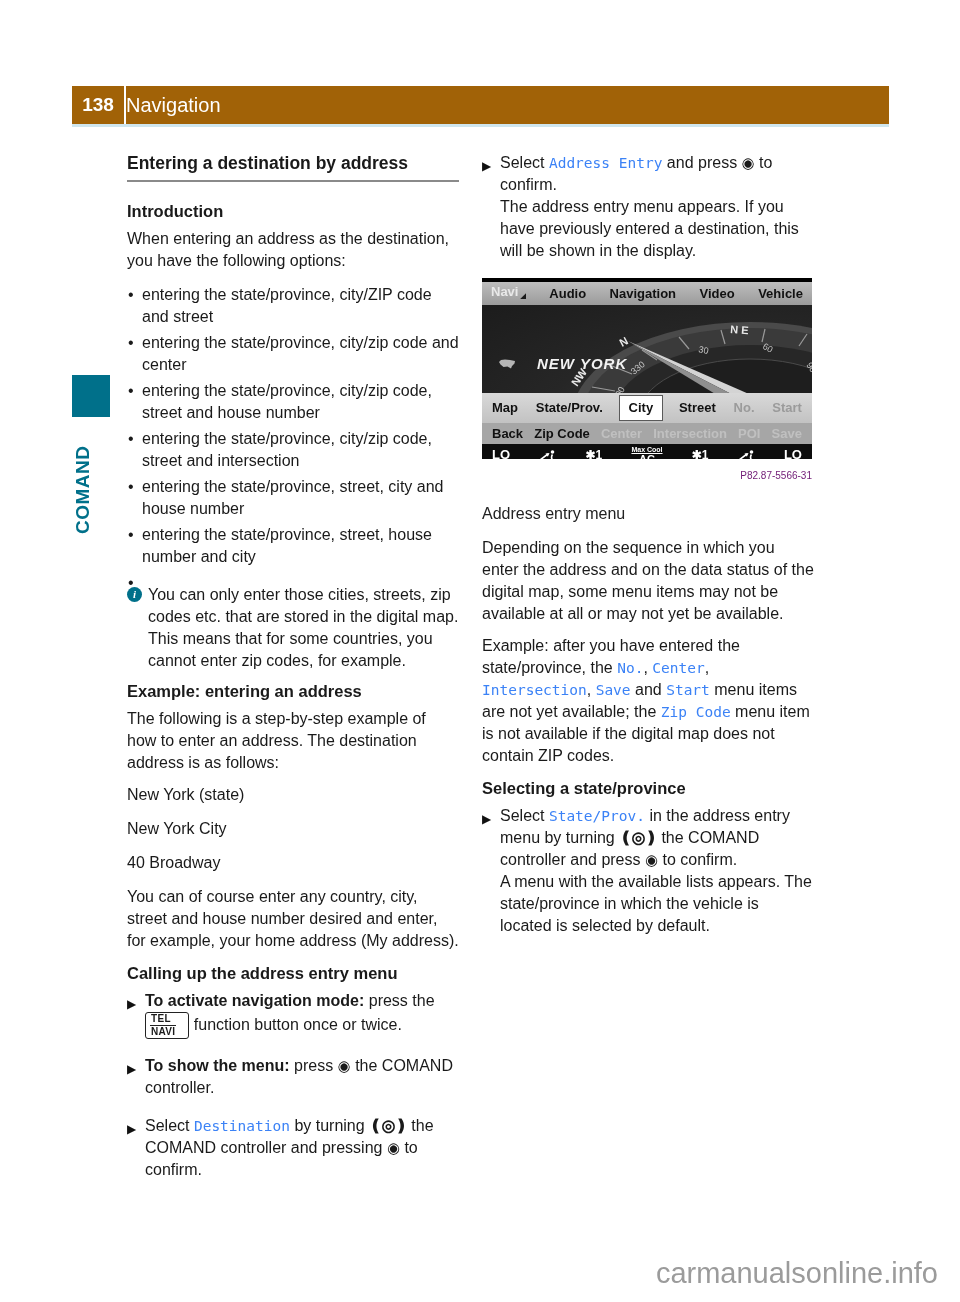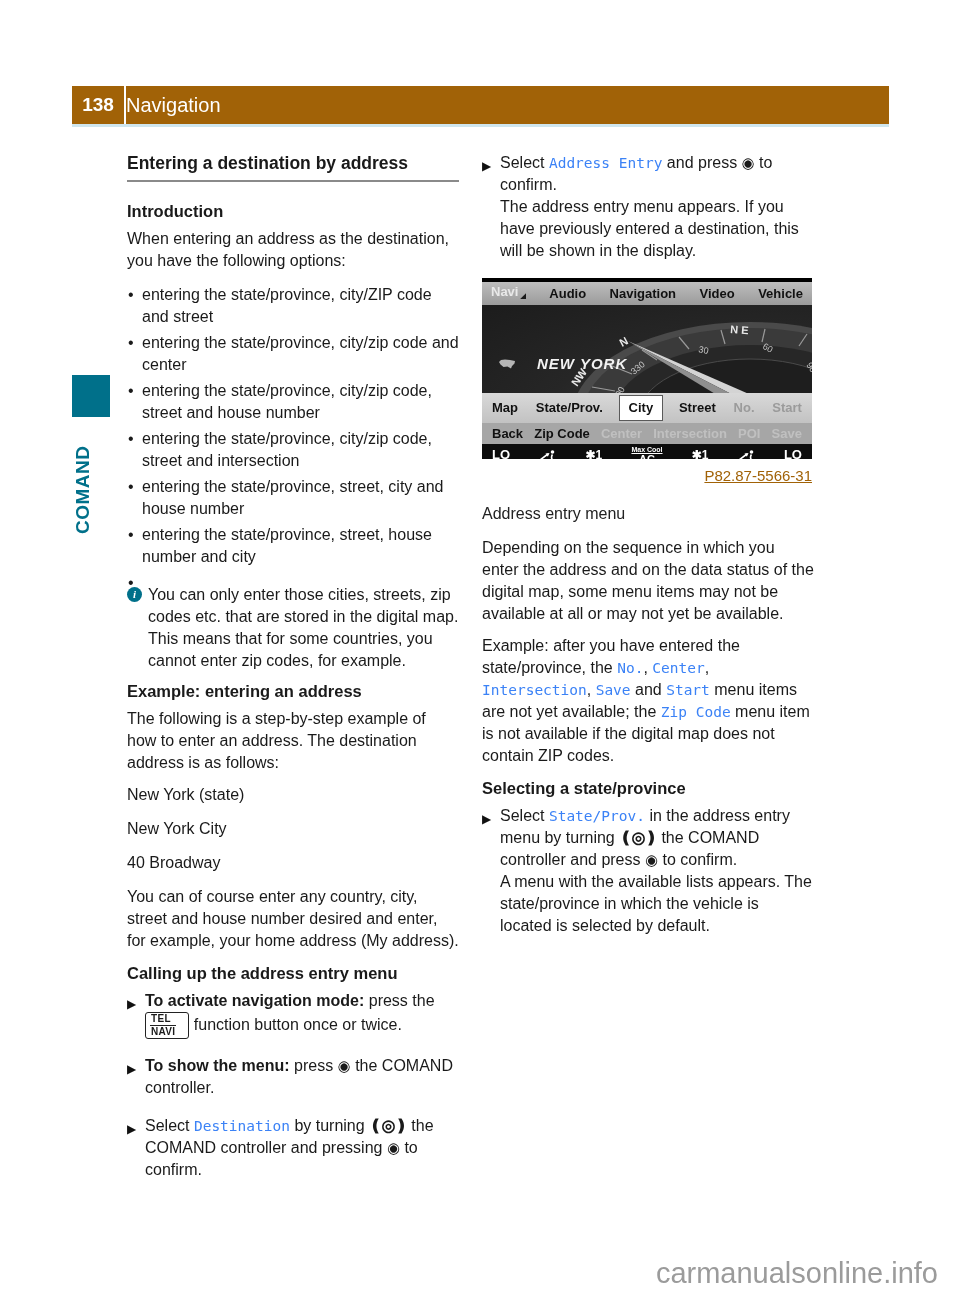--- a/index.html
+++ b/index.html
@@ -74,21 +74,21 @@
             display:flex;align-items:center;justify-content:space-between;
             padding:0 10px;font-size:13px;font-weight:bold;color:#111;}
   .scr-row2 .dis{color:#c0c0c0;}
   .scr-climate{height:22px;background:#0c0c0c;color:#fff;
                display:flex;align-items:center;justify-content:space-between;
                padding:0 10px;font-size:13px;font-weight:bold;}
   .clim-center{text-align:center;line-height:1;text-decoration:underline;}
   .clim-center .l1{display:block;font-size:7px;font-weight:bold;}
   .clim-center .l2{display:block;font-size:11px;font-weight:bold;margin-top:1px;}
   .fan{font-size:12px;}
-  .img-code{font-size:15px;color:#a16207;text-align:right;margin:6px 2px 0 0;text-decoration:underline;}
+  .img-code{font-size:10px;color:#701a75;text-align:right;margin:6px 2px 0 0;}
   .scr-caption{font-size:16px;color:#222;margin:16px 0 12px 0;}
 
   .watermark{position:absolute;top:1262px;right:22px;font-size:29px;color:#9b9b9b;}
 </style>
 </head>
 <body>
 
 <div class="header-bar">
   <div class="page-num">138</div>
   <div class="section-title">Navigation</div>

